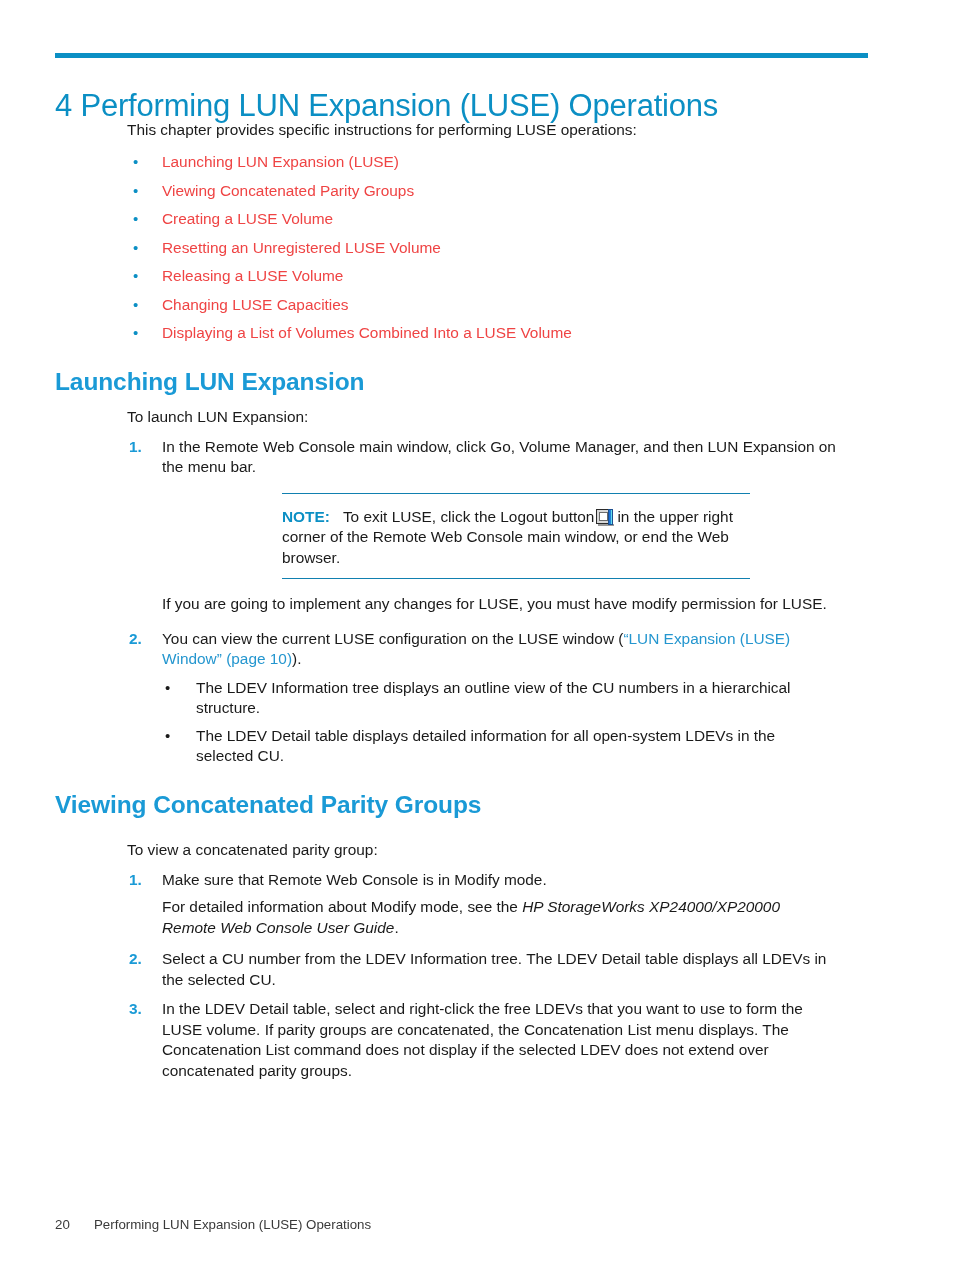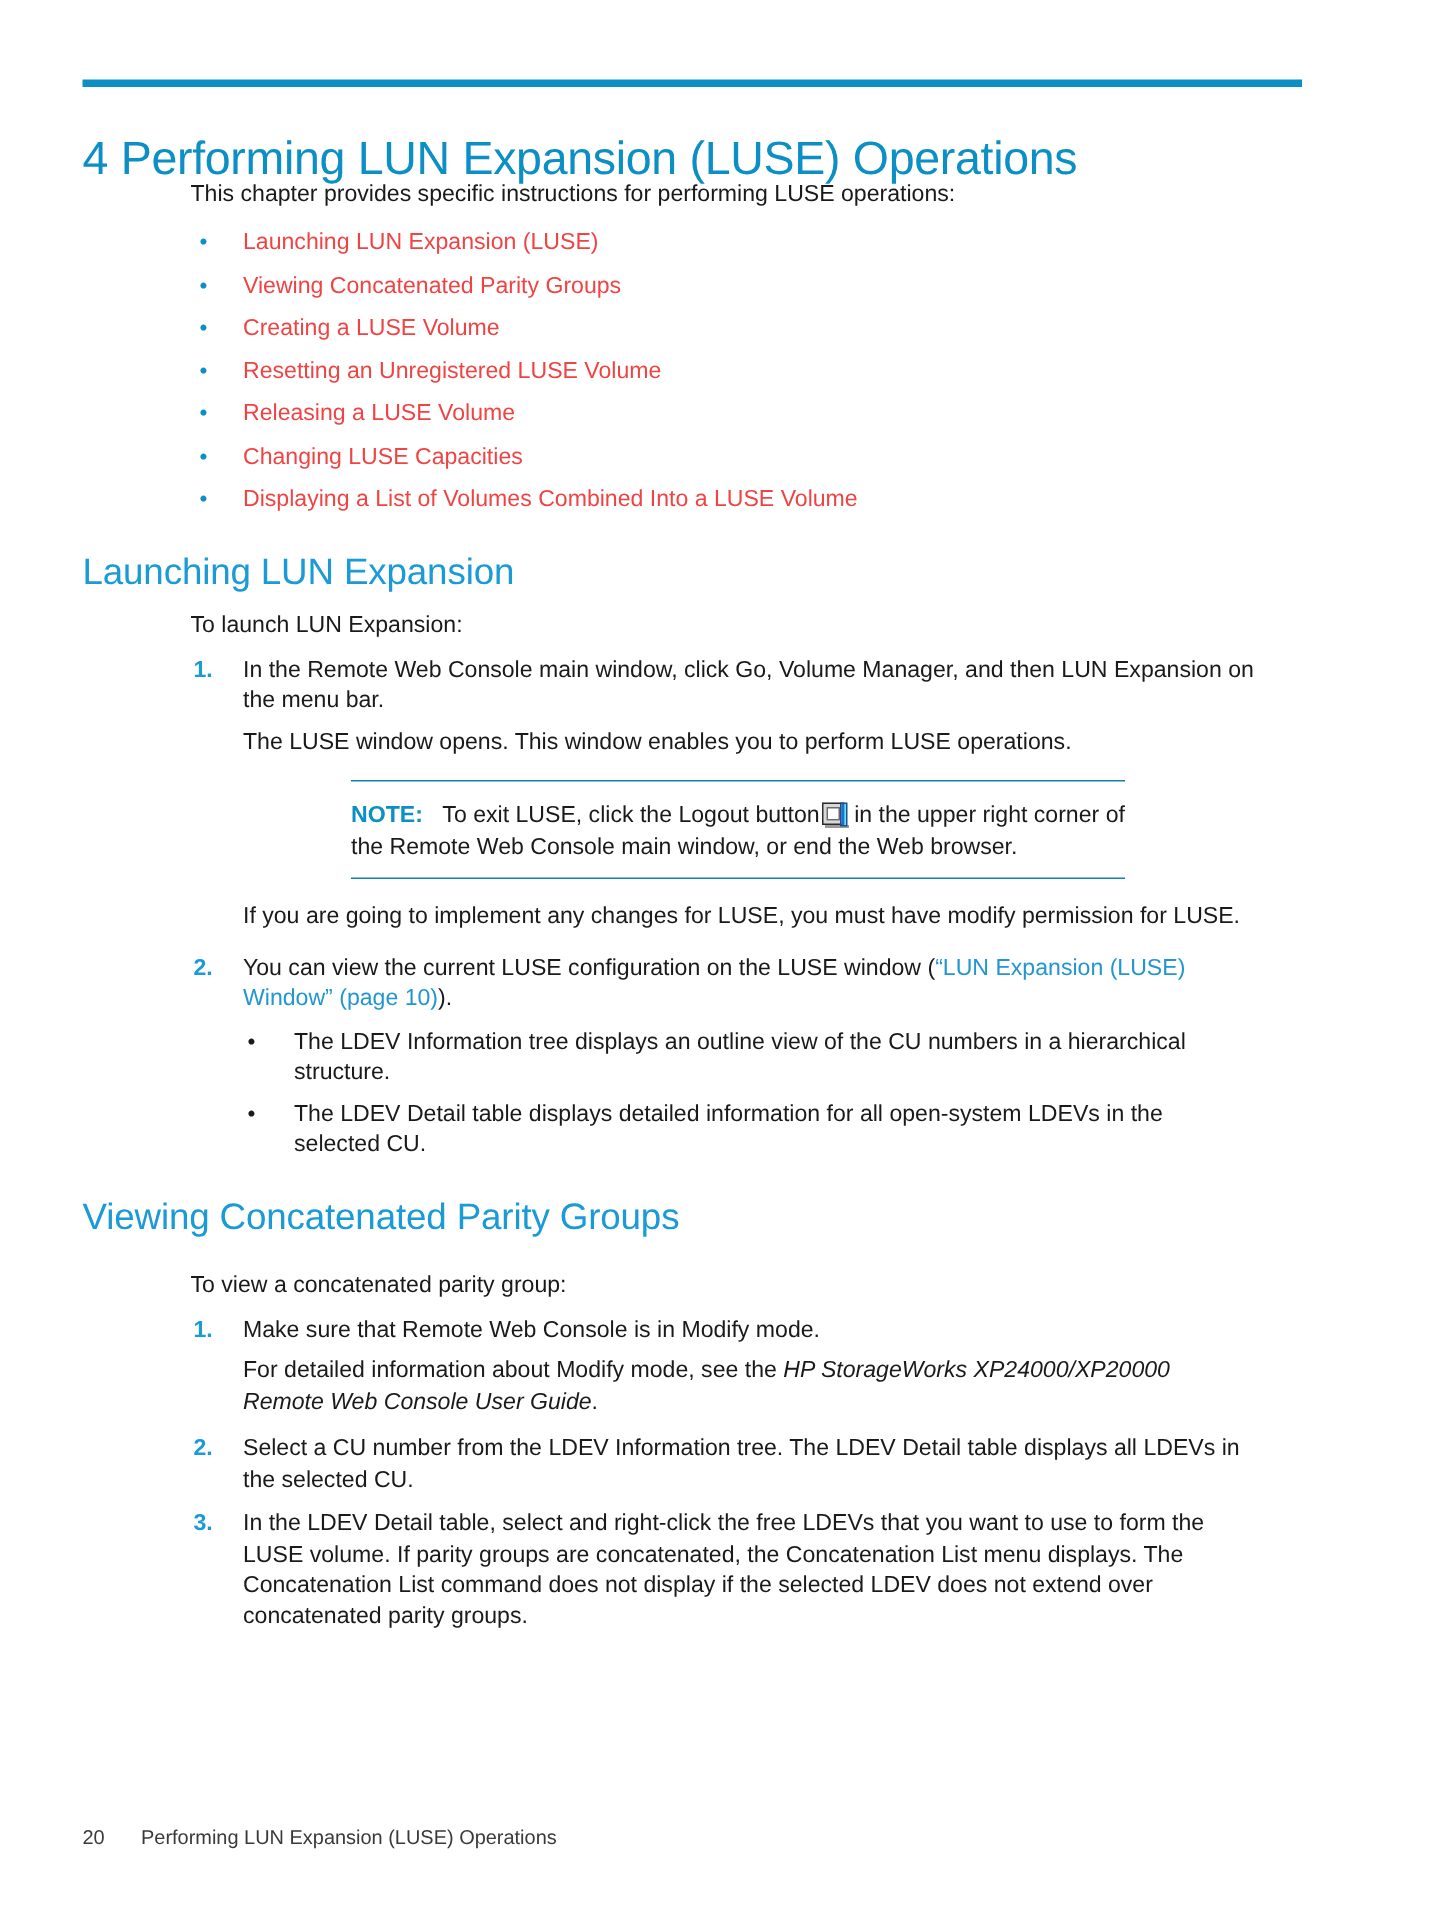--- a/index.html
+++ b/index.html
@@ -91,21 +91,21 @@
   ul.toc li a {
     color: #ef4444;
     text-decoration: none;
   }
 
   
   h2.section {
     margin: 0;
     padding: 0 0 0 55px;
     font-size: 24.5px;
-    font-weight: normal;
+    font-weight: bold;
     color: #1a9ad6;
     letter-spacing: -0.1px;
     line-height: 30px;
   }
 
   
   ol.steps {
     list-style: none;
     margin: 0;
     padding: 0;
@@ -154,21 +154,21 @@
     left: 3px;
     top: 0;
     color: #1a1a1a;
     font-size: 15px;
     line-height: 20.5px;
   }
 
   
   .note-block {
     margin-top: 15px;
-    margin-left: 72px;
+    margin-left: 120px;
     margin-right: 86px;
     border-top: 1.6px solid #1180b0;
     border-bottom: 1.6px solid #1180b0;
     padding: 13px 0 10px 0;
   }
   .note-block .note-text {
     font-size: 15.4px;
     line-height: 20.5px;
     color: #1a1a1a;
   }
@@ -294,21 +294,20 @@
     <div class="gap-10"></div>
 
     <p class="body">To launch LUN Expansion:</p>
 
     <div class="gap-10"></div>
 
     <ol class="steps">
       <li>
         <span class="num">1.</span>
         <p><span>In the Remote Web Console main window, click </span><strong>Go</strong><span>, </span><strong>Volume Manager</strong><span>, and then </span><strong>LUN Expansion</strong><span> on the menu bar.</span></p>
-        <p>The LUSE window opens. This window enables you to perform LUSE operations.</p>
 
         <div class="note-block">
           <div class="note-text"><span class="note-label">NOTE:</span><span>To exit LUSE, click the Logout button</span><span class="logout-icon"><span class="shadow"></span><span class="frame"></span><span class="screen"></span><span class="door"></span></span><span>in the upper right corner of the Remote Web Console main window, or end the Web browser.</span></div>
         </div>
 
         <p style="margin-top:15px;">If you are going to implement any changes for LUSE, you must have modify permission for LUSE.</p>
       </li>
 
       <li style="margin-top:14px;">
         <span class="num">2.</span>

